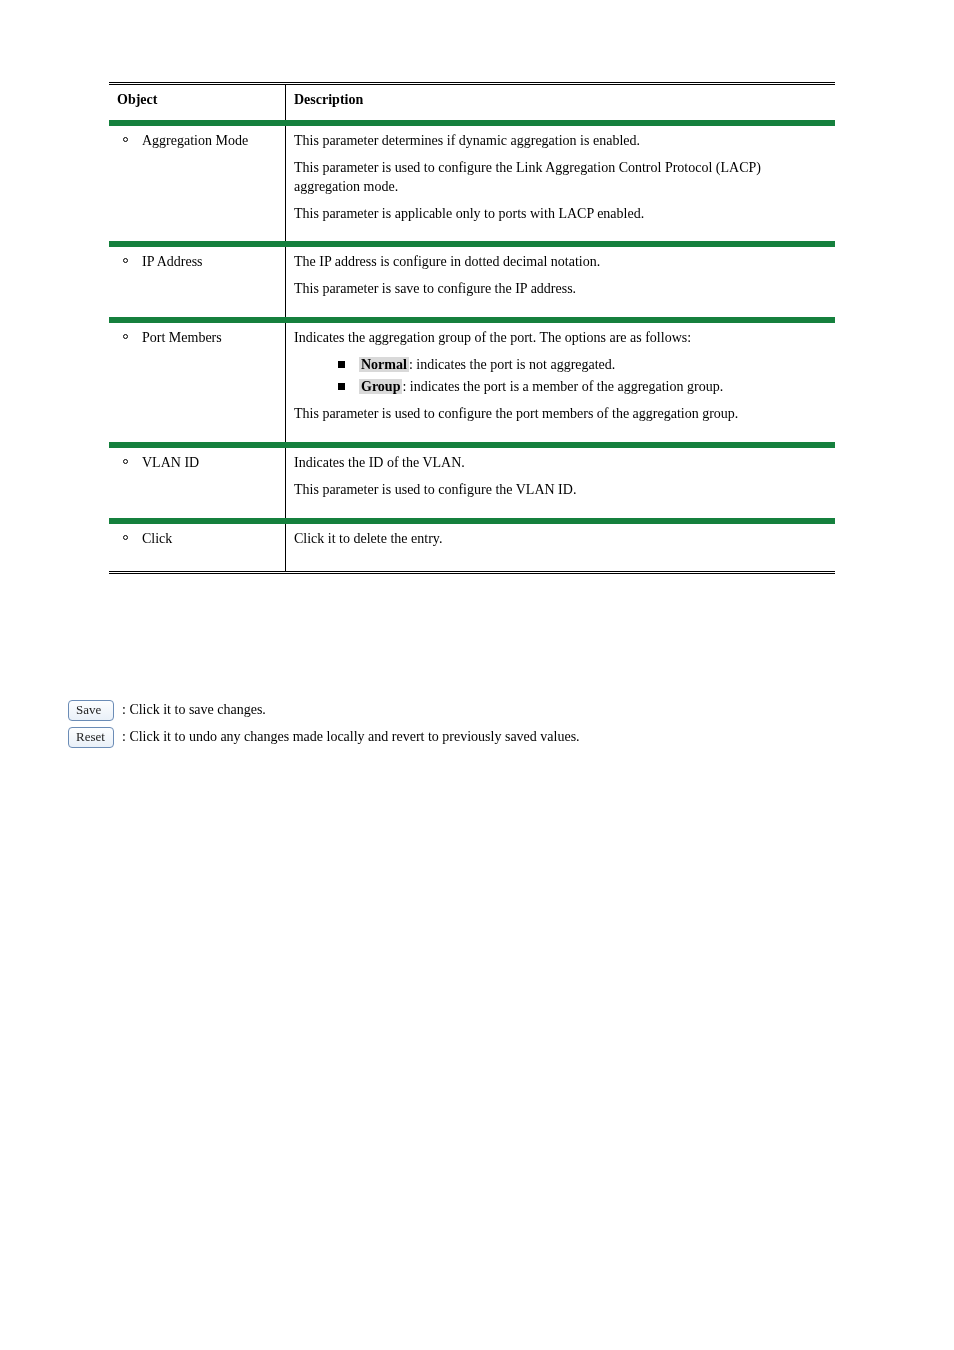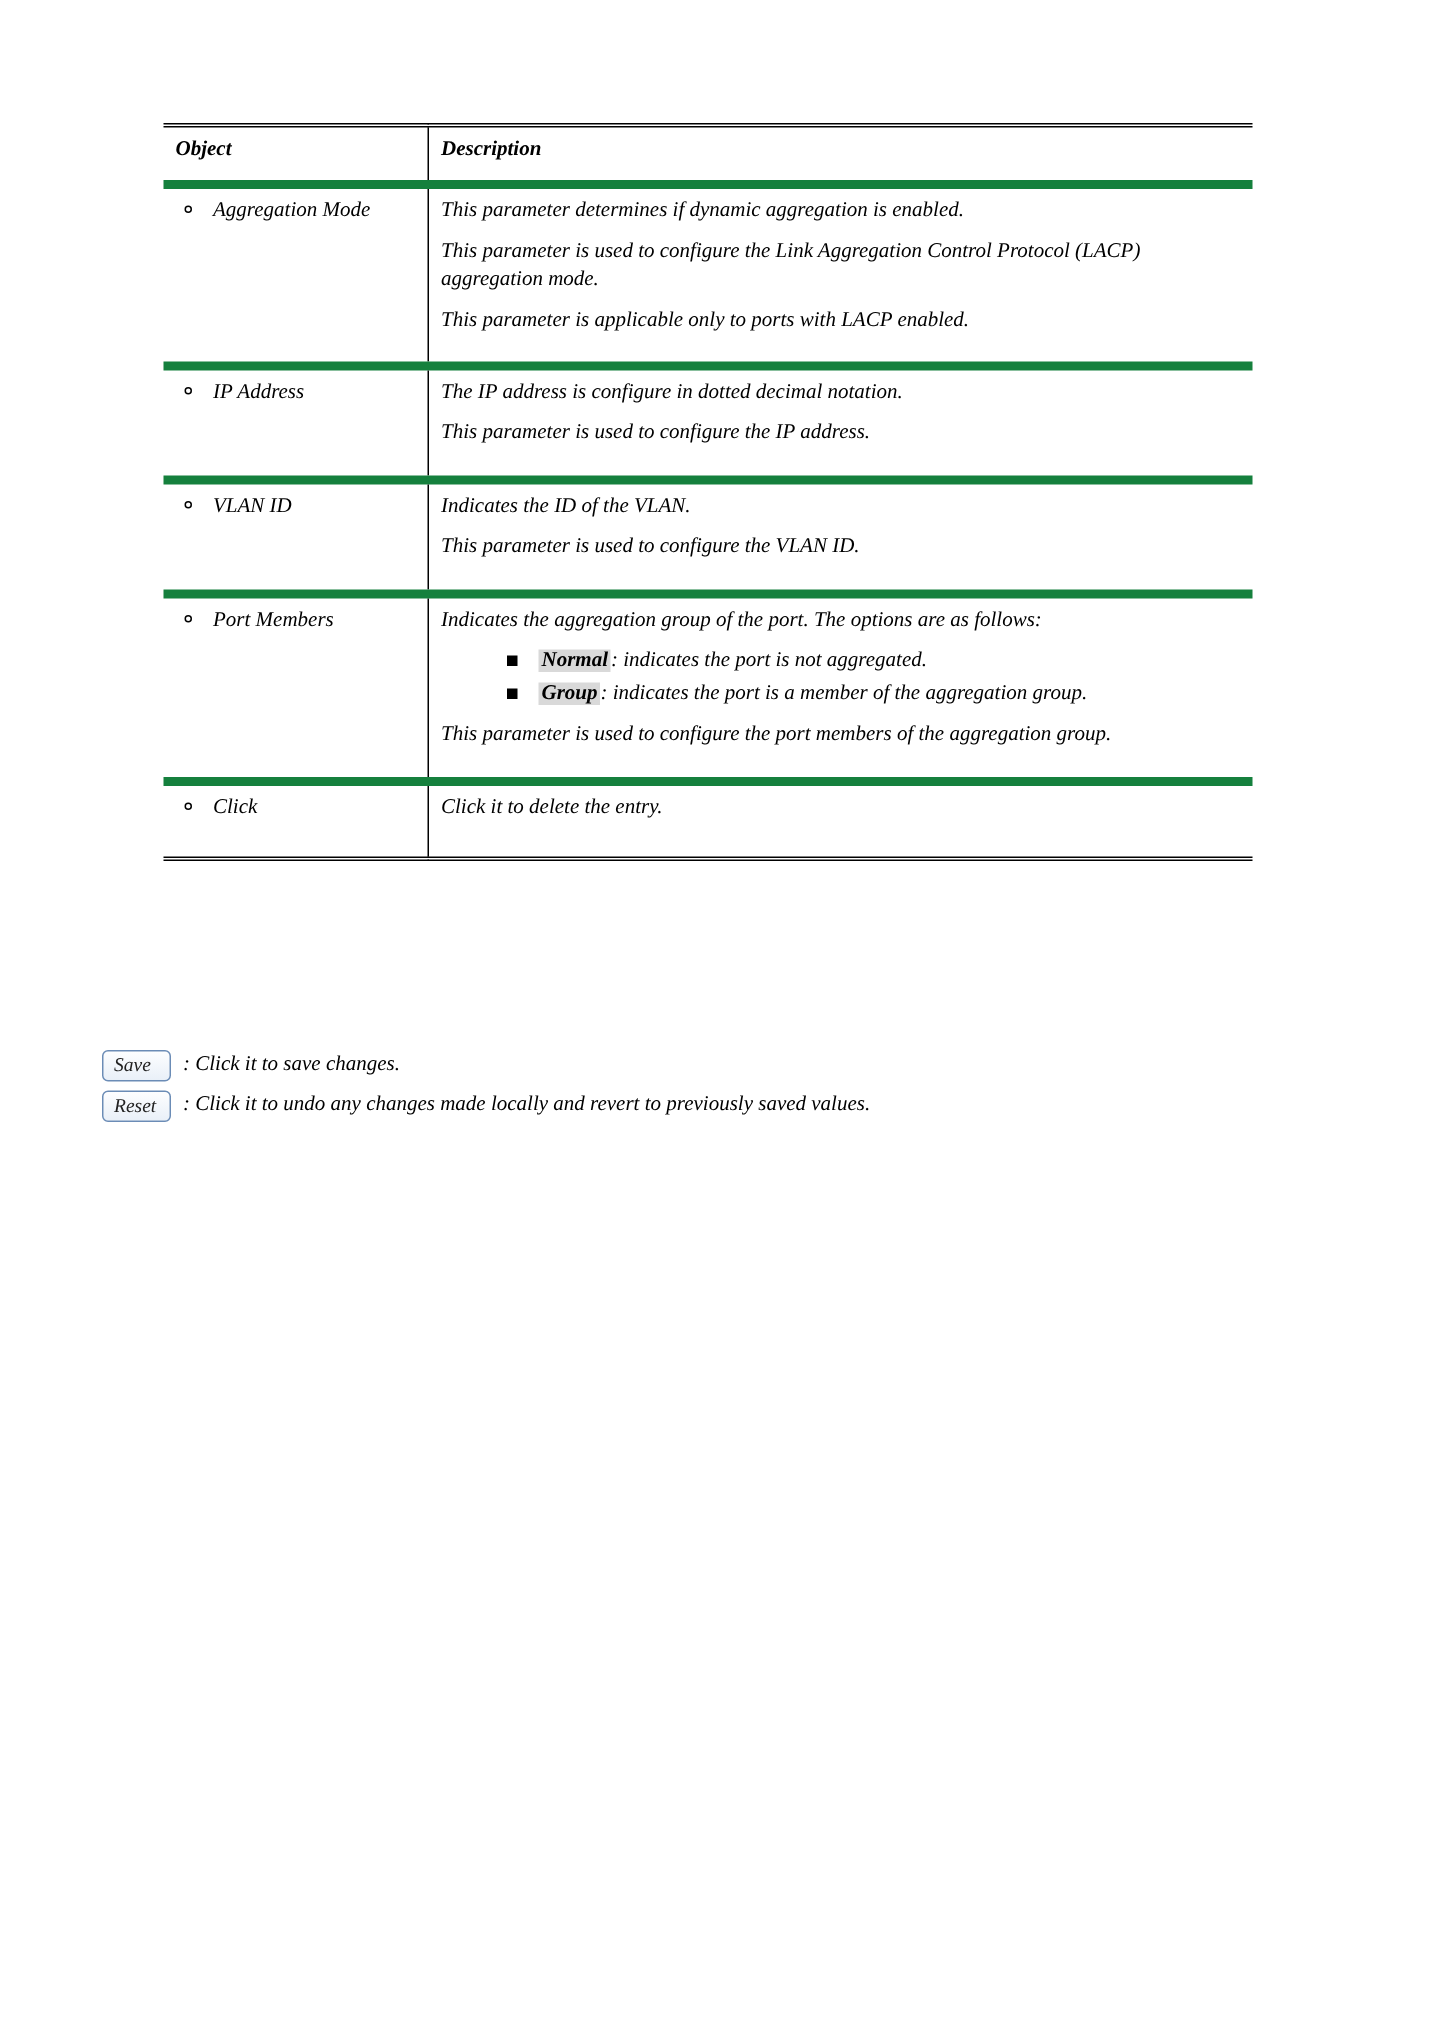--- a/index.html
+++ b/index.html
@@ -9,21 +9,20 @@
     background: #ffffff;
     font-family: "Times New Roman", Times, serif;
     color: #000000;
   }
   .page {
     width: 954px;
     height: 1154px;
     position: relative;
     background: #ffffff;
     box-sizing: border-box;
-    font-style: italic;
   }
   .content {
     position: absolute;
     left: 109px;
     top: 82px;
     width: 726px;
   }
   table.doc-table {
     width: 100%;
     border-collapse: collapse;
@@ -157,34 +156,21 @@
 
     <tr>
       <td class="col-left">
         <div class="bullet-cell">
           <span class="open-bullet"></span>
           <span class="label-text">IP Address</span>
         </div>
       </td>
       <td>
         <p class="desc-para">The IP address is configure in dotted decimal notation.</p>
-        <p class="desc-para">This parameter is used to configure the IP address.</p>
-      </td>
-    </tr>
-
-    <tr>
-      <td class="col-left">
-        <div class="bullet-cell">
-          <span class="open-bullet"></span>
-          <span class="label-text">VLAN ID</span>
-        </div>
-      </td>
-      <td>
-        <p class="desc-para">Indicates the ID of the VLAN.</p>
-        <p class="desc-para">This parameter is used to configure the VLAN ID.</p>
+        <p class="desc-para">This parameter is save to configure the IP address.</p>
       </td>
     </tr>
 
     <tr>
       <td class="col-left">
         <div class="bullet-cell">
           <span class="open-bullet"></span>
           <span class="label-text">Port Members</span>
         </div>
       </td>
@@ -201,20 +187,33 @@
           </li>
         </ul>
         <p class="desc-para">This parameter is used to configure the port members of the aggregation group.</p>
       </td>
     </tr>
 
     <tr>
       <td class="col-left">
         <div class="bullet-cell">
           <span class="open-bullet"></span>
+          <span class="label-text">VLAN ID</span>
+        </div>
+      </td>
+      <td>
+        <p class="desc-para">Indicates the ID of the VLAN.</p>
+        <p class="desc-para">This parameter is used to configure the VLAN ID.</p>
+      </td>
+    </tr>
+
+    <tr>
+      <td class="col-left">
+        <div class="bullet-cell">
+          <span class="open-bullet"></span>
           <span class="label-text">Click</span>
         </div>
       </td>
       <td>
         <p class="desc-para" style="margin-bottom:13px;">Click it to delete the entry.</p>
       </td>
     </tr>
   </tbody>
       </table>
 </div>

